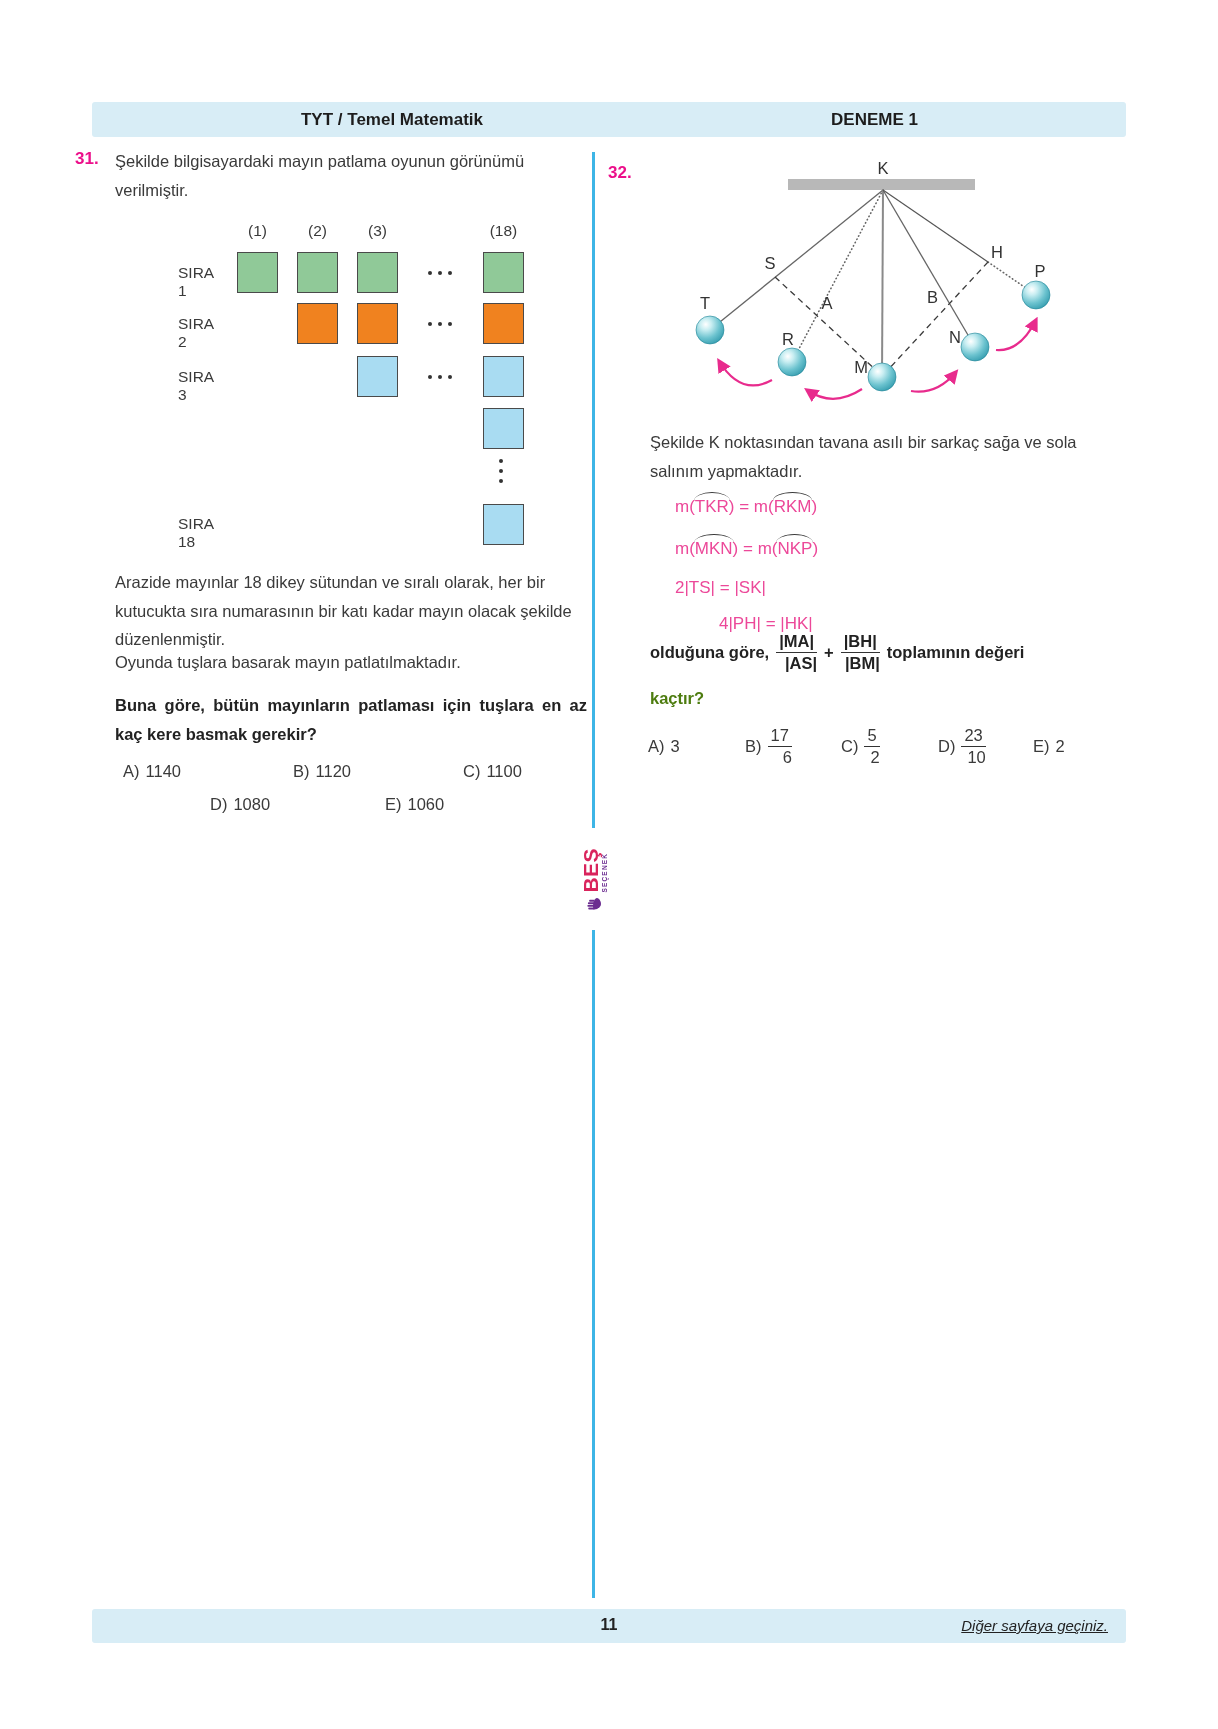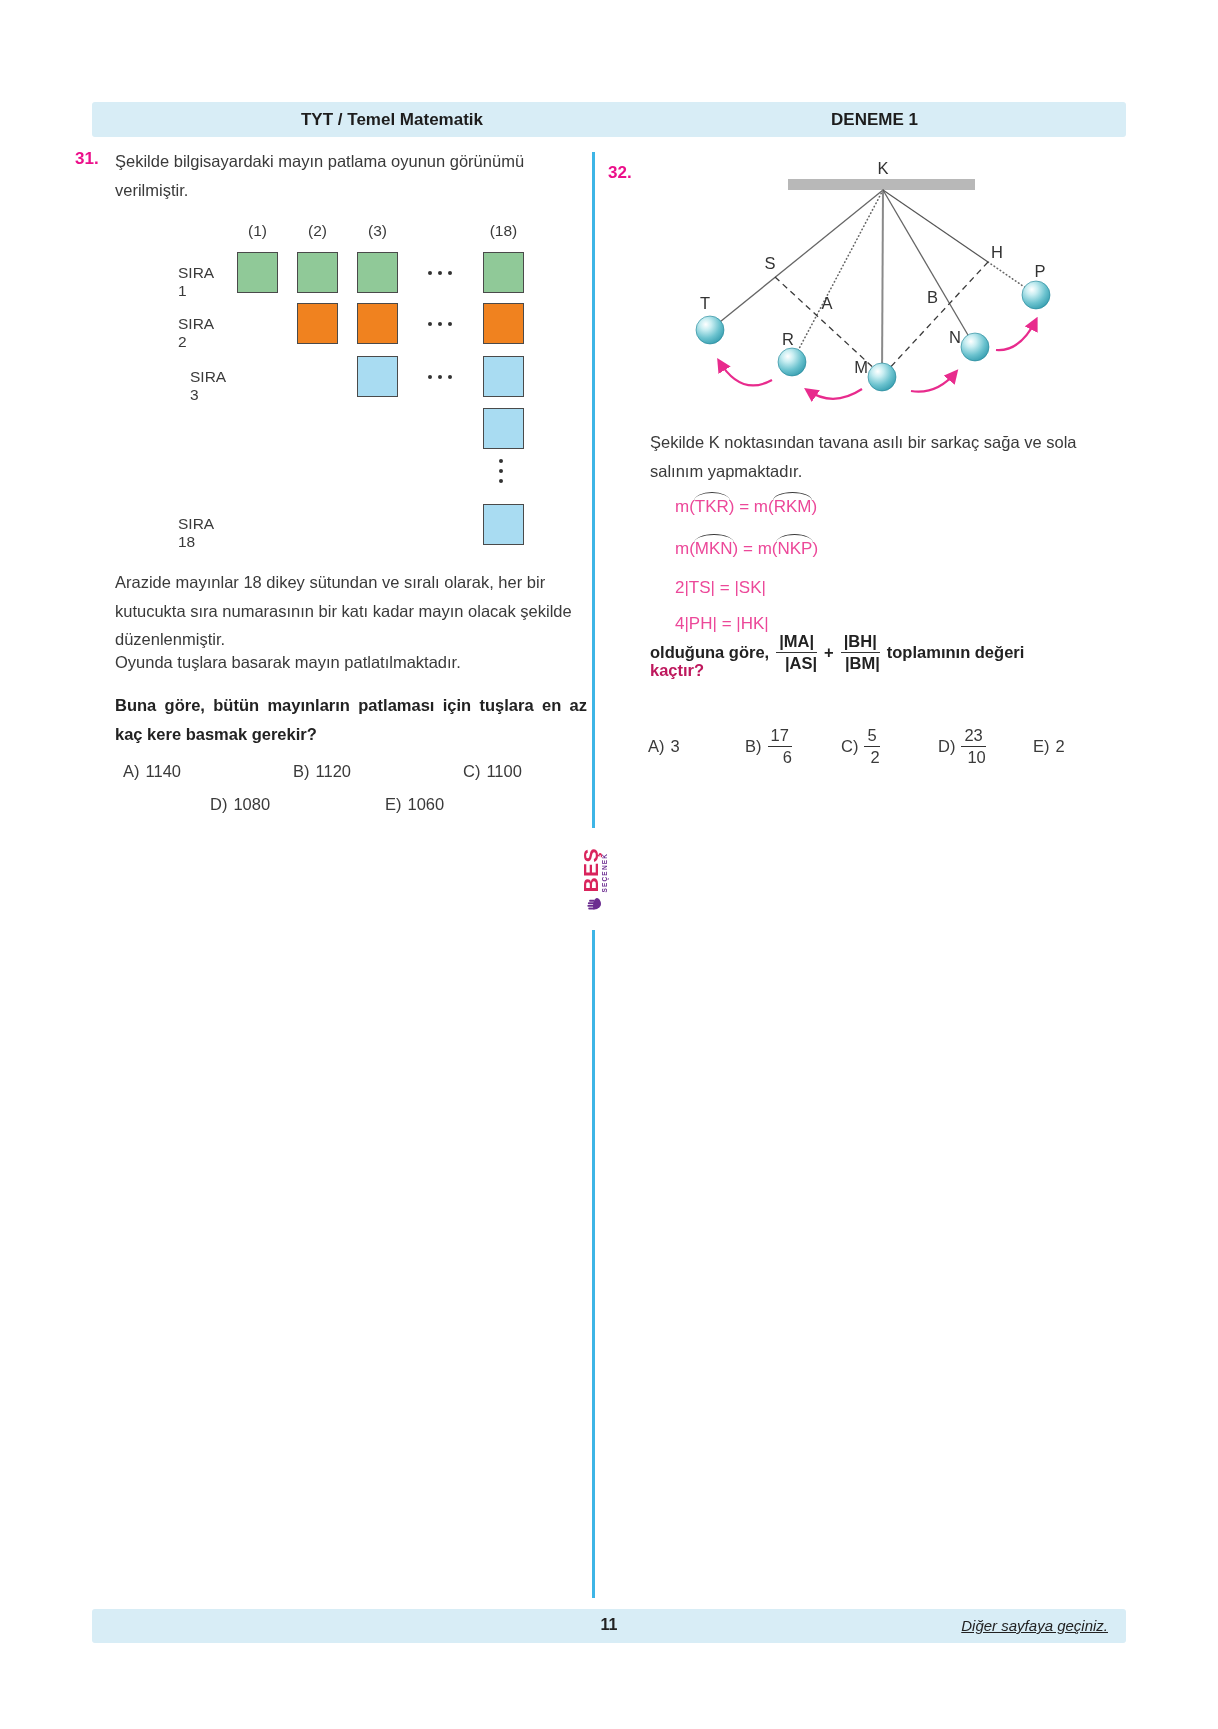--- a/index.html
+++ b/index.html
@@ -76,21 +76,21 @@
       </div>
       <div class="row-label" style="left: 178px; top: 314.5px;">SIRA 2</div>
       <div class="sq" style="left: 297px; top: 303px; background: rgb(240, 130, 31);"></div>
       <div class="sq" style="left: 357px; top: 303px; background: rgb(240, 130, 31);"></div>
       <div class="sq" style="left: 483px; top: 303px; background: rgb(240, 130, 31);"></div>
       <div class="hdots" style="left: 428px; top: 321.5px;">
         <i></i>
         <i></i>
         <i></i>
       </div>
-      <div class="row-label" style="left: 190px; top: 367.5px;">SIRA 3</div>
+      <div class="row-label" style="left: 178px; top: 367.5px;">SIRA 3</div>
       <div class="sq" style="left: 357px; top: 356px; background: rgb(169, 220, 242);"></div>
       <div class="sq" style="left: 483px; top: 356px; background: rgb(169, 220, 242);"></div>
       <div class="hdots" style="left: 428px; top: 374.5px;">
         <i></i>
         <i></i>
         <i></i>
       </div>
       <div class="sq" style="left: 483px; top: 408px; background: rgb(169, 220, 242);"></div>
       <div class="row-label" style="left: 178px; top: 515px;">SIRA 18</div>
       <div class="sq" style="left: 483px; top: 504px; background: rgb(169, 220, 242);"></div>
@@ -175,36 +175,36 @@
 
   <div class="para" style="left:650px;top:428px;width:476px;">Şekilde K noktasından tavana asılı bir sarkaç sağa ve sola salınım yapmaktadır.</div>
 
   <div class="eq" style="top:492px;">
     <span>m(</span><span class="hat">TKR</span><span>) = m(</span><span class="hat">RKM</span><span>)</span>
   </div>
   <div class="eq" style="top:534px;">
     <span>m(</span><span class="hat">MKN</span><span>) = m(</span><span class="hat">NKP</span><span>)</span>
   </div>
   <div class="eq" style="top:578px;">2|TS| = |SK|</div>
-  <div class="eq" style="top:614px;">4|PH| = |HK|</div>
+  <div class="eq" style="top:614px;margin-left:44px;">4|PH| = |HK|</div>
 
   <div class="bold-math" style="left:650px;top:632px;">
     <span>olduğuna göre,</span>
     <span class="frac">
       <span class="num">|MA|</span>
       <span class="den">|AS|</span>
     </span>
     <span>+</span>
     <span class="frac">
       <span class="num">|BH|</span>
       <span class="den">|BM|</span>
     </span>
     <span>toplamının değeri</span>
   </div>
-  <div class="para" style="left:650px;top:656px;font-weight:bold;color:#be185d;">kaçtır?</div>
+  <div class="para" style="left:650px;top:684px;font-weight:bold;color:#4d7c0f;">kaçtır?</div>
 
   <div class="opt" style="left:648px;top:722px;height:48px;">
     <span>A)</span>
       <span>3</span>
   </div>
   <div class="opt" style="left:745px;top:722px;height:48px;">
     <span>B)</span>
     <span class="frac">
         <span class="num">17</span>
         <span class="den">6</span>

